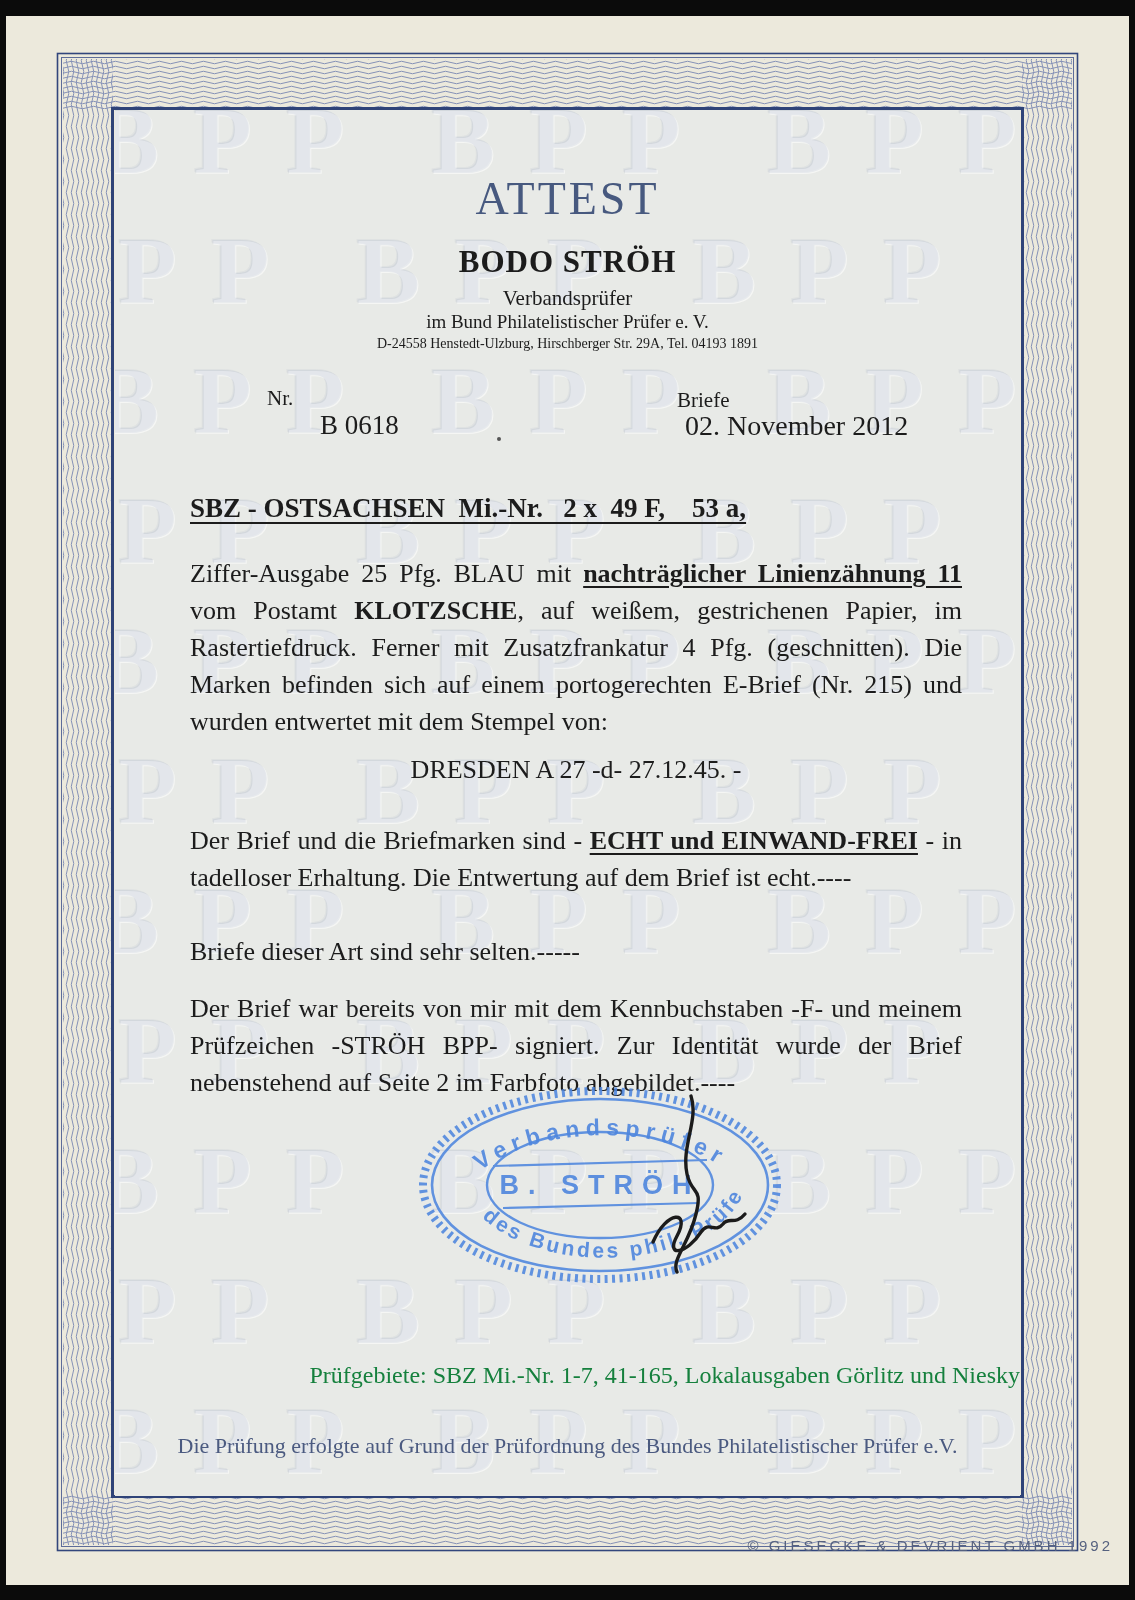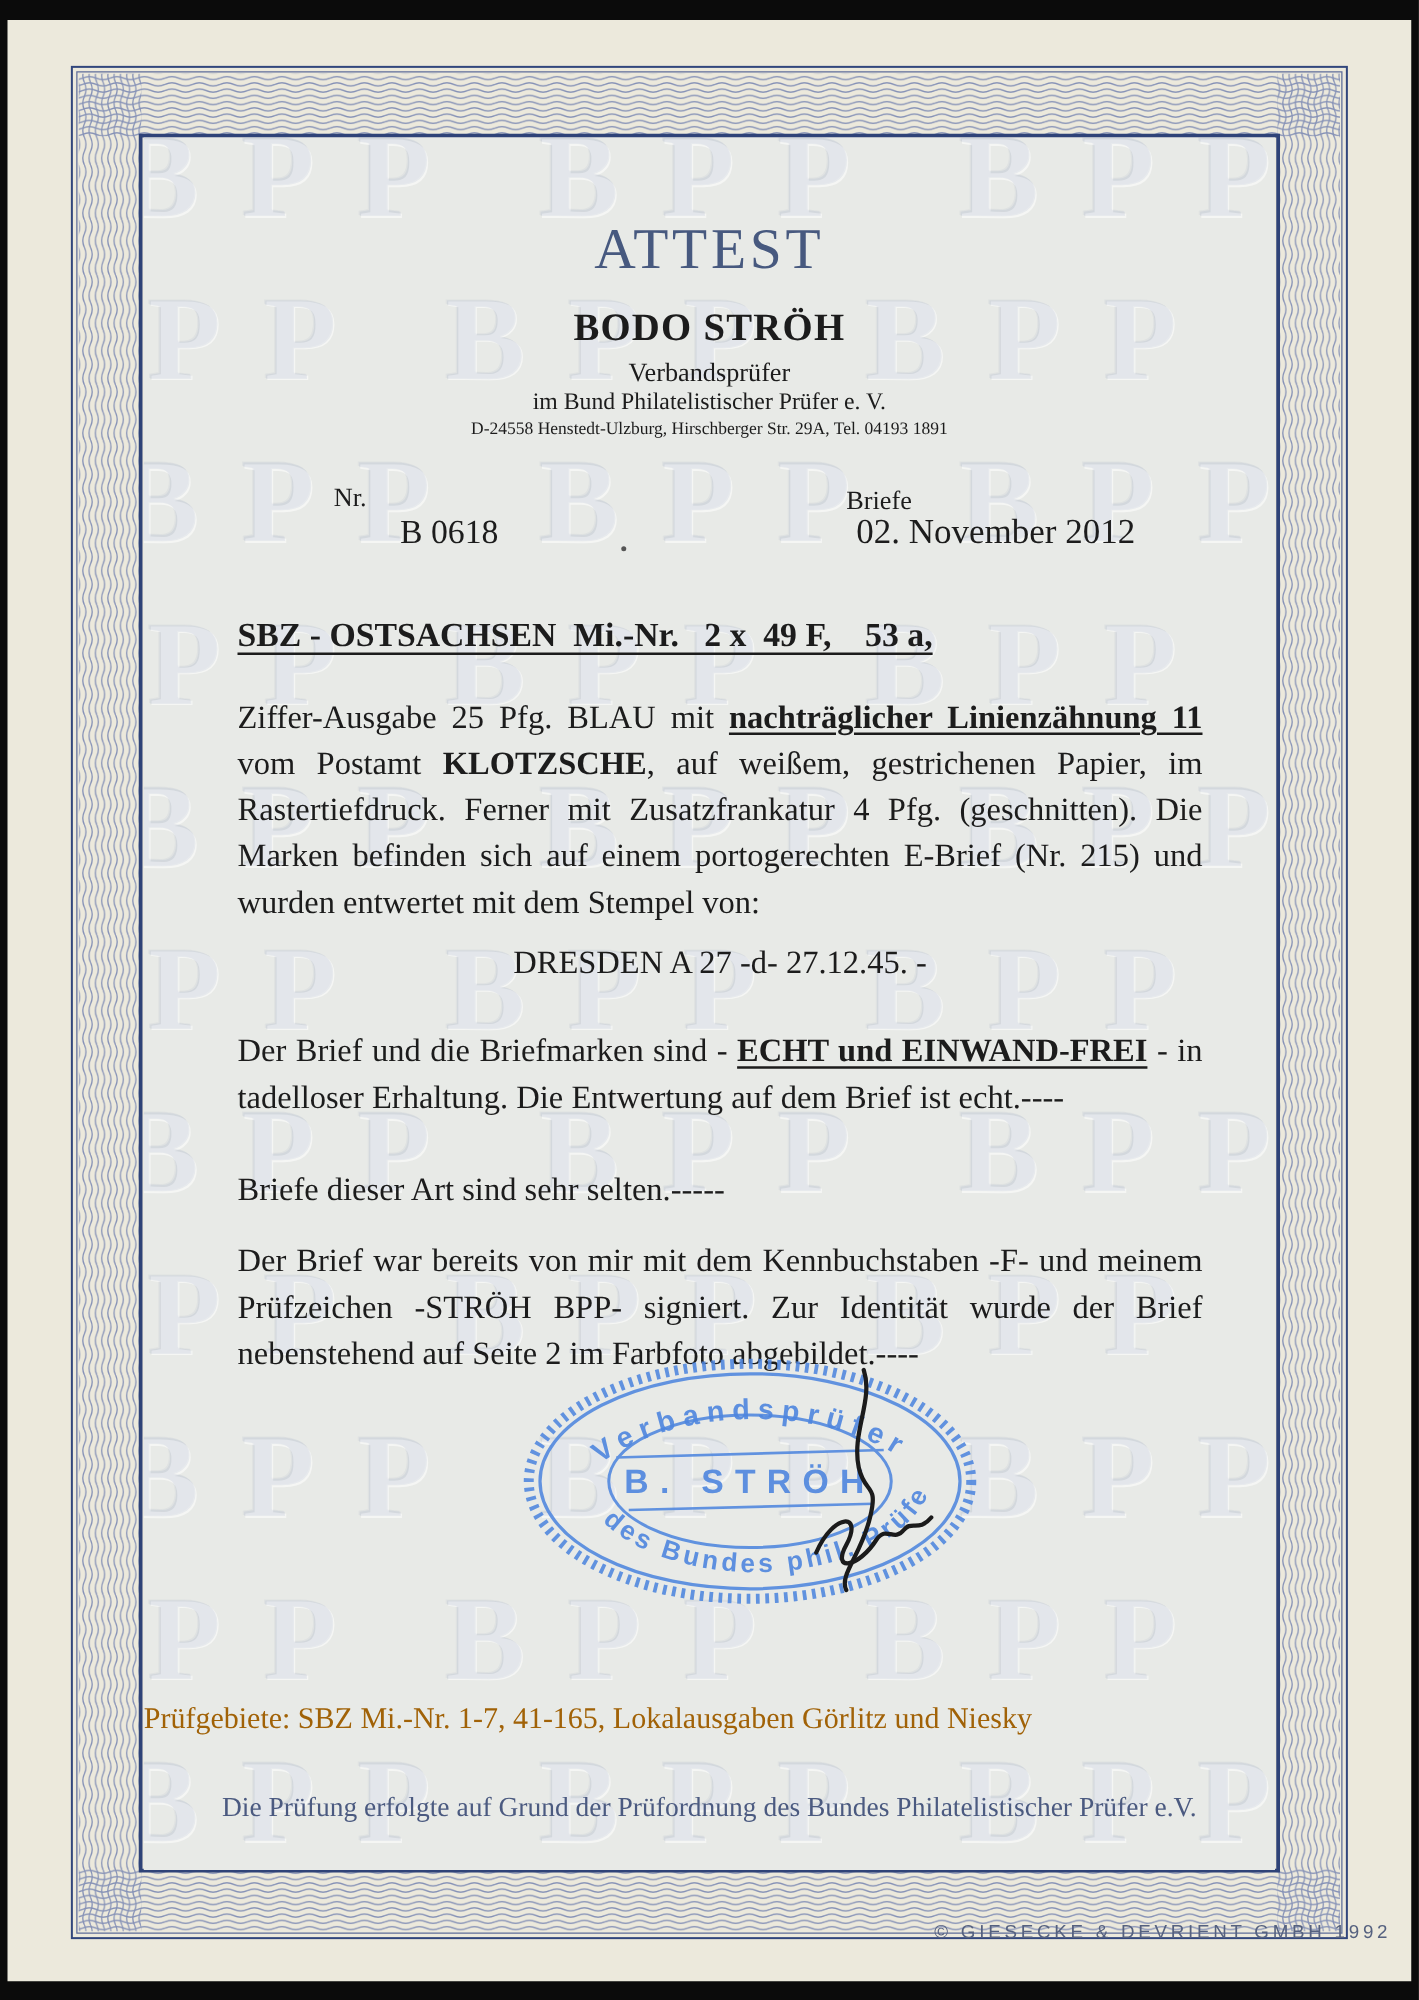--- a/index.html
+++ b/index.html
@@ -28,21 +28,21 @@
            text-decoration:underline;text-decoration-thickness:2px;text-underline-offset:5px;white-space:pre-wrap;}
   .para{position:absolute;left:75px;width:772px;font-size:26px;line-height:37px;text-align:justify;}
   .para .b{font-weight:bold;}
   .para .u{text-decoration:underline;text-decoration-thickness:2px;text-underline-offset:4px;}
   .p1{top:445px;}
   .cancel-line{position:absolute;top:645px;left:75px;width:772px;text-align:center;font-size:26px;}
   .p2{top:712px;}
   .p2b{top:823px;text-align:left;}
   .p3{top:880px;}
   .seal-wrap{position:absolute;left:300px;top:972px;width:400px;height:215px;}
-  .pruefgebiete{position:absolute;top:1252px;left:0;width:100%;text-align:left;font-size:24px;color:#a16207;}
+  .pruefgebiete{position:absolute;top:1252px;left:0;width:100%;text-align:right;font-size:24px;color:#15803d;}
   .legal{position:absolute;top:1323px;left:0;width:100%;text-align:center;font-size:22px;color:#4b5a80;}
   .printer{position:absolute;top:1537px;right:22px;font-size:15px;letter-spacing:3px;color:#55617f;
            font-family:"Liberation Sans",sans-serif;}
 </style>
 </head>
 <body>
 
 <div class="page">
   <div class="paper"></div>
 

